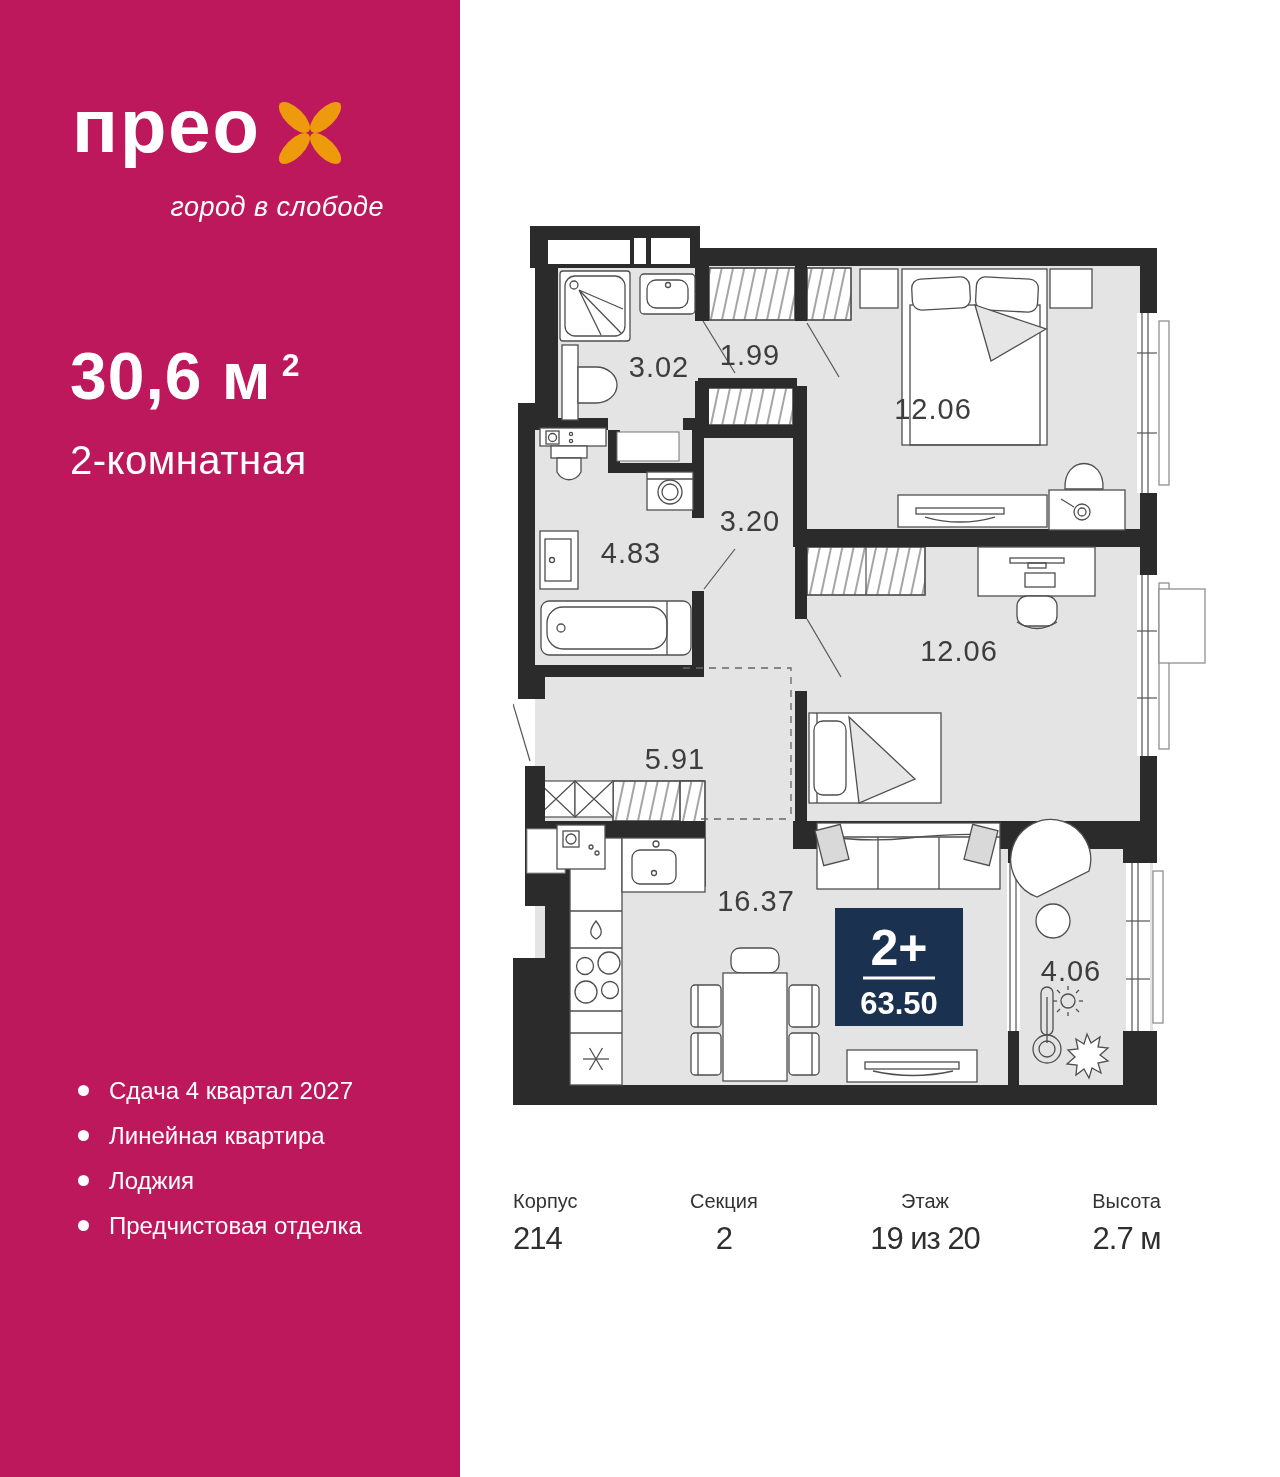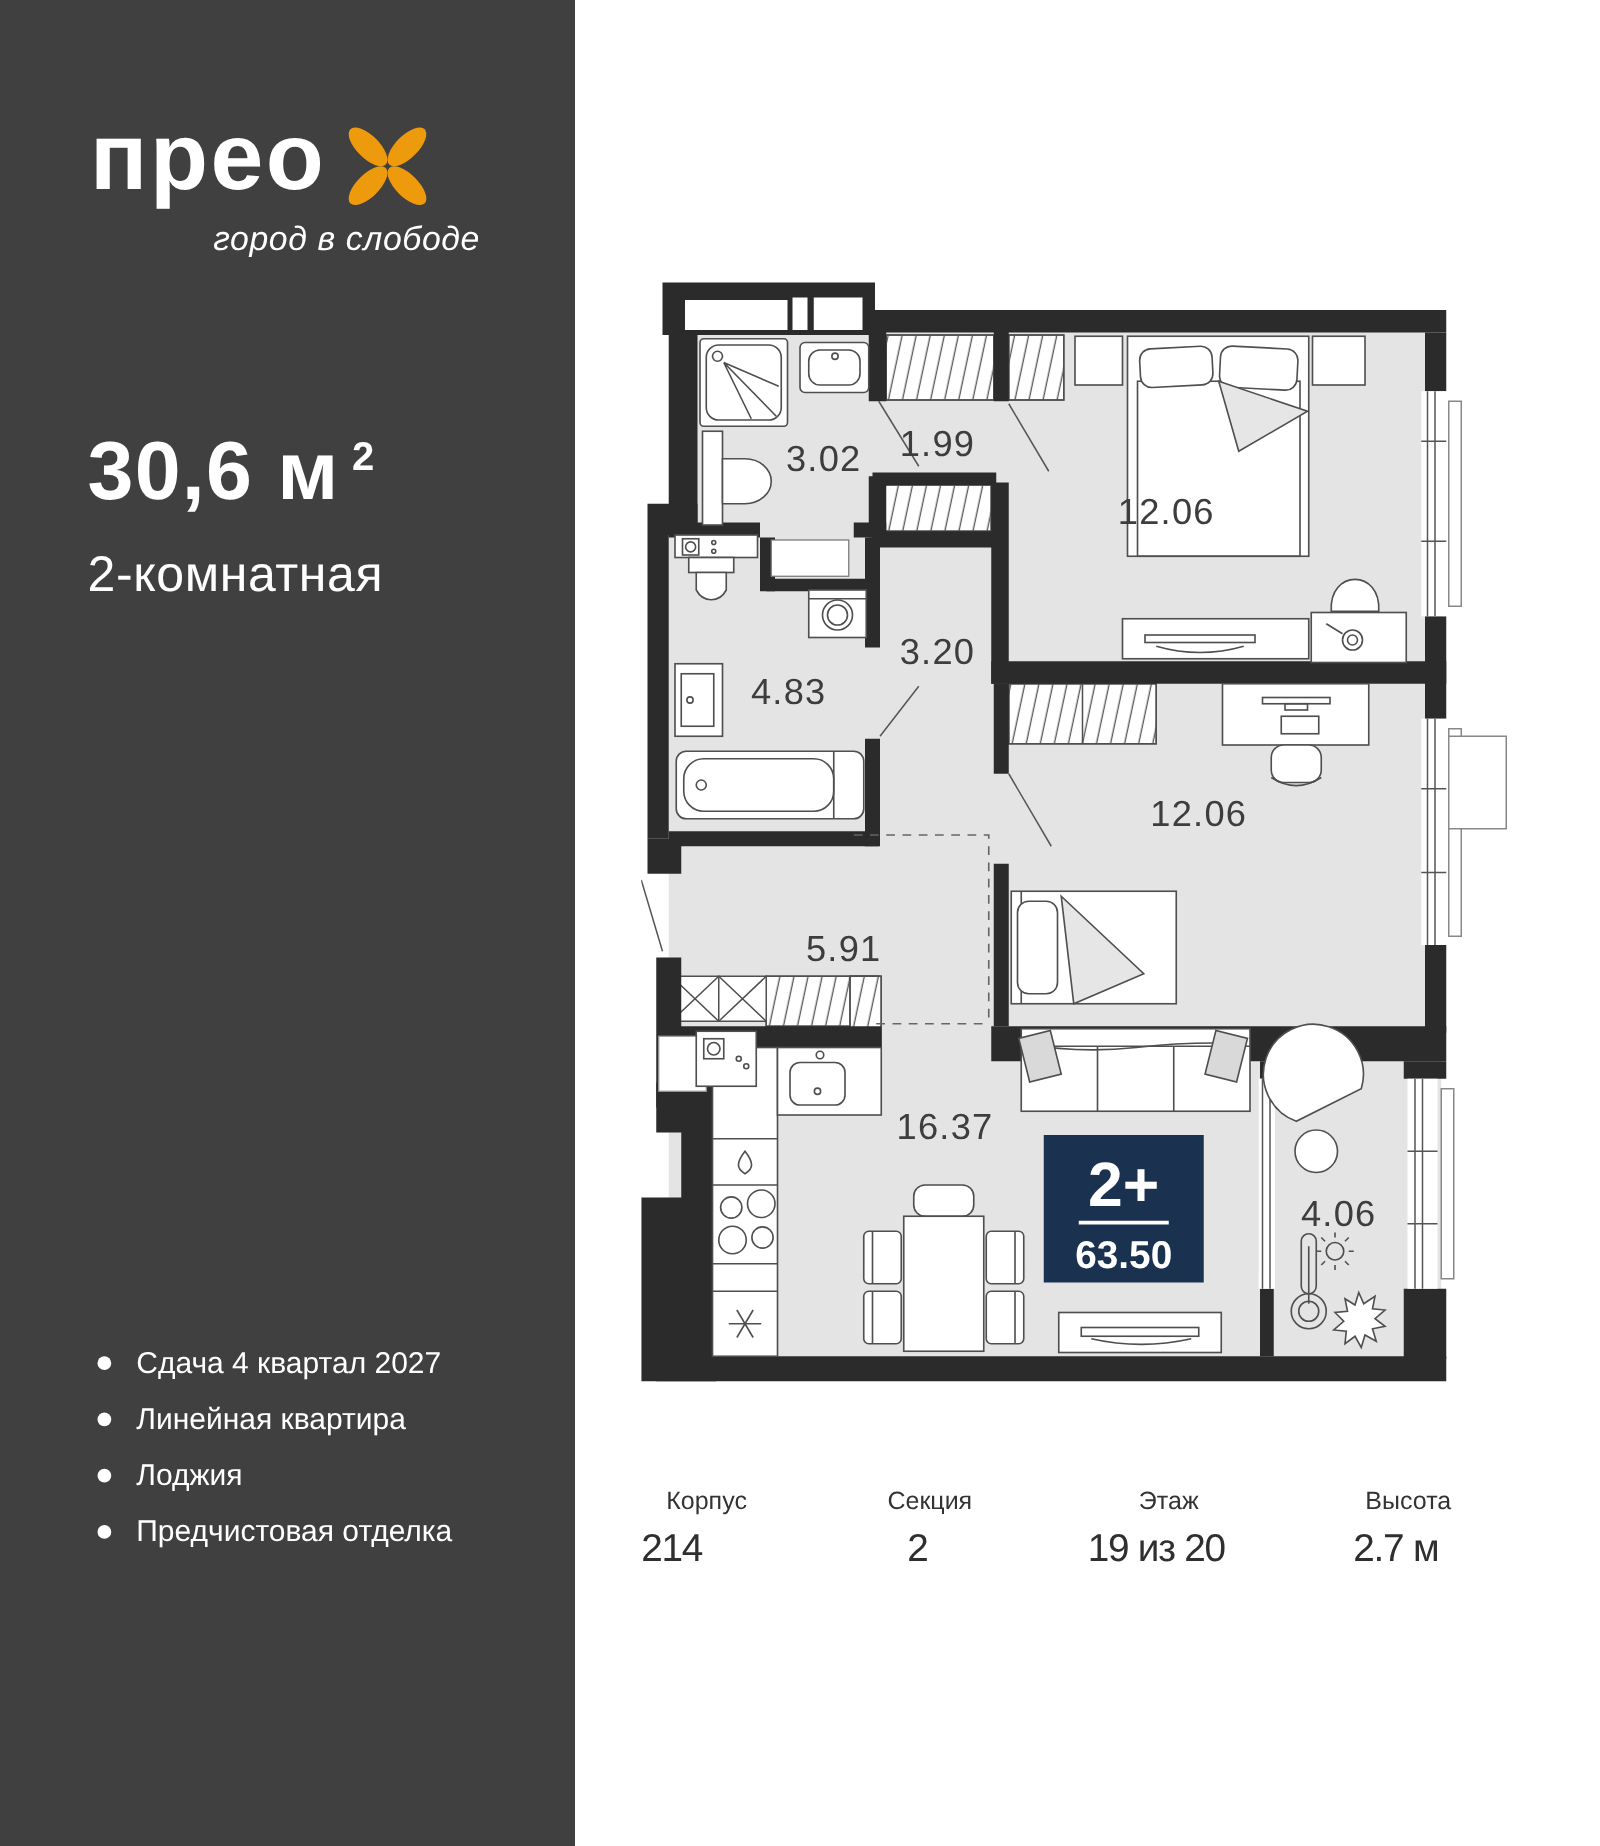--- a/index.html
+++ b/index.html
@@ -1,37 +1,37 @@
 <!DOCTYPE html>
 <html><head>
 <meta charset="utf-8">
 <style>
   html,body{margin:0;padding:0;background:#ffffff;}
   .page{position:relative;width:1280px;height:1477px;background:#fff;overflow:hidden;
         font-family:"Liberation Sans",sans-serif;}
   
-  .sidebar{position:absolute;left:0;top:0;width:460px;height:1477px;background:#404040;color:#fff;}
+  .sidebar{position:absolute;left:0;top:0;width:460px;height:1477px;background:#be185d;color:#fff;}
   .logo-block{position:absolute;left:72px;top:88px;width:312px;}
   .logo-row{display:flex;align-items:flex-start;}
   .logo-text{font-size:76px;font-weight:bold;line-height:76px;letter-spacing:2px;}
   .flower{margin-left:10px;margin-top:6px;}
-  .tagline{font-style:italic;font-size:27px;text-align:right;margin-top:4px;letter-spacing:.5px;}
+  .tagline{font-style:italic;font-size:27px;text-align:right;margin-top:20px;letter-spacing:.5px;}
   .area-line{position:absolute;left:70px;top:338px;font-size:66px;font-weight:bold;letter-spacing:1px;}
   .area-line sup{font-size:32px;vertical-align:super;margin-left:10px;}
   .rooms-line{position:absolute;left:70px;top:438px;font-size:40px;letter-spacing:.5px;}
   .features{position:absolute;left:66px;top:1056px;list-style:none;margin:12px;padding:0;}
   .features li{display:flex;align-items:center;height:45px;font-size:24px;}
   .features .dot{width:11px;height:11px;border-radius:50%;background:#fff;margin-right:20px;flex:0 0 11px;}
   
   .plan-wrap{position:absolute;left:513px;top:221px;width:700px;height:885px;}
   
   .details{position:absolute;left:513px;top:1190px;width:648px;display:flex;justify-content:space-between;}
   .detail-col{text-align:center;color:#2f2f2f;}
   .detail-col:first-child{text-align:left;}
-  .detail-label{font-size:20px;color:#333;margin-left:20px;}
+  .detail-label{font-size:20px;color:#333;}
   .detail-value{font-size:31px;margin-top:8px;letter-spacing:-1px;}
 </style>
 </head>
 <body>
 
 <div class="page">
 
   <aside class="sidebar">
     <div class="logo-block">
       <div class="logo-row">

